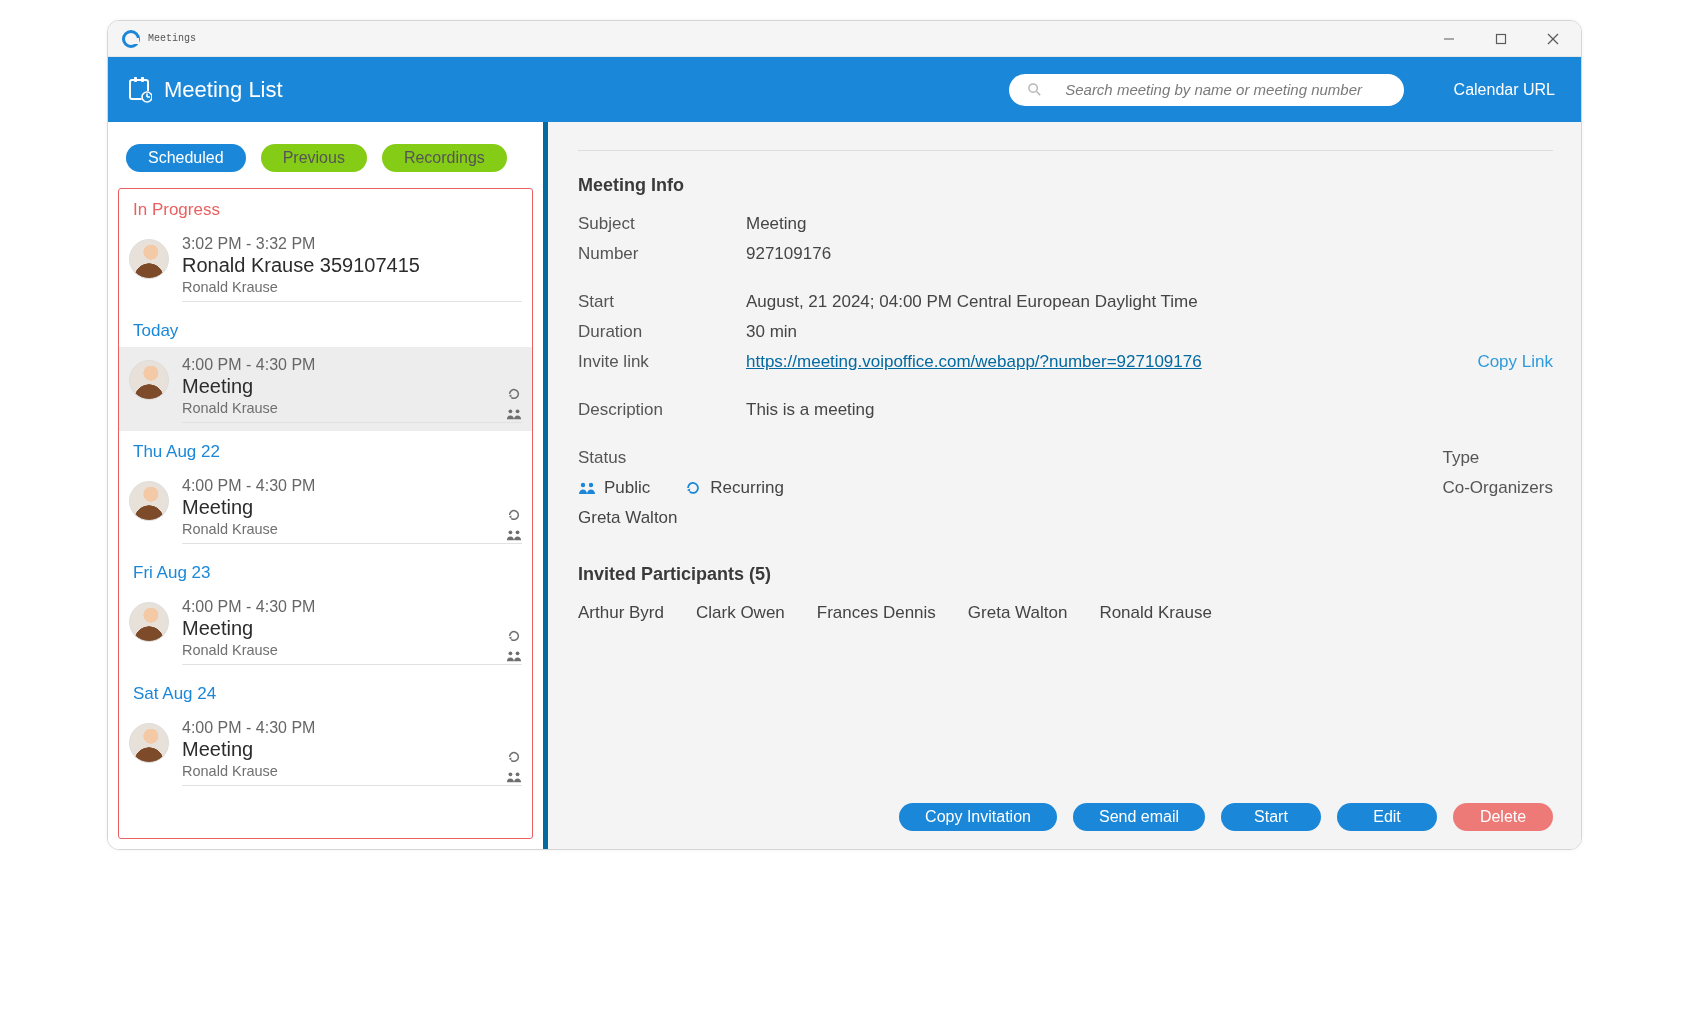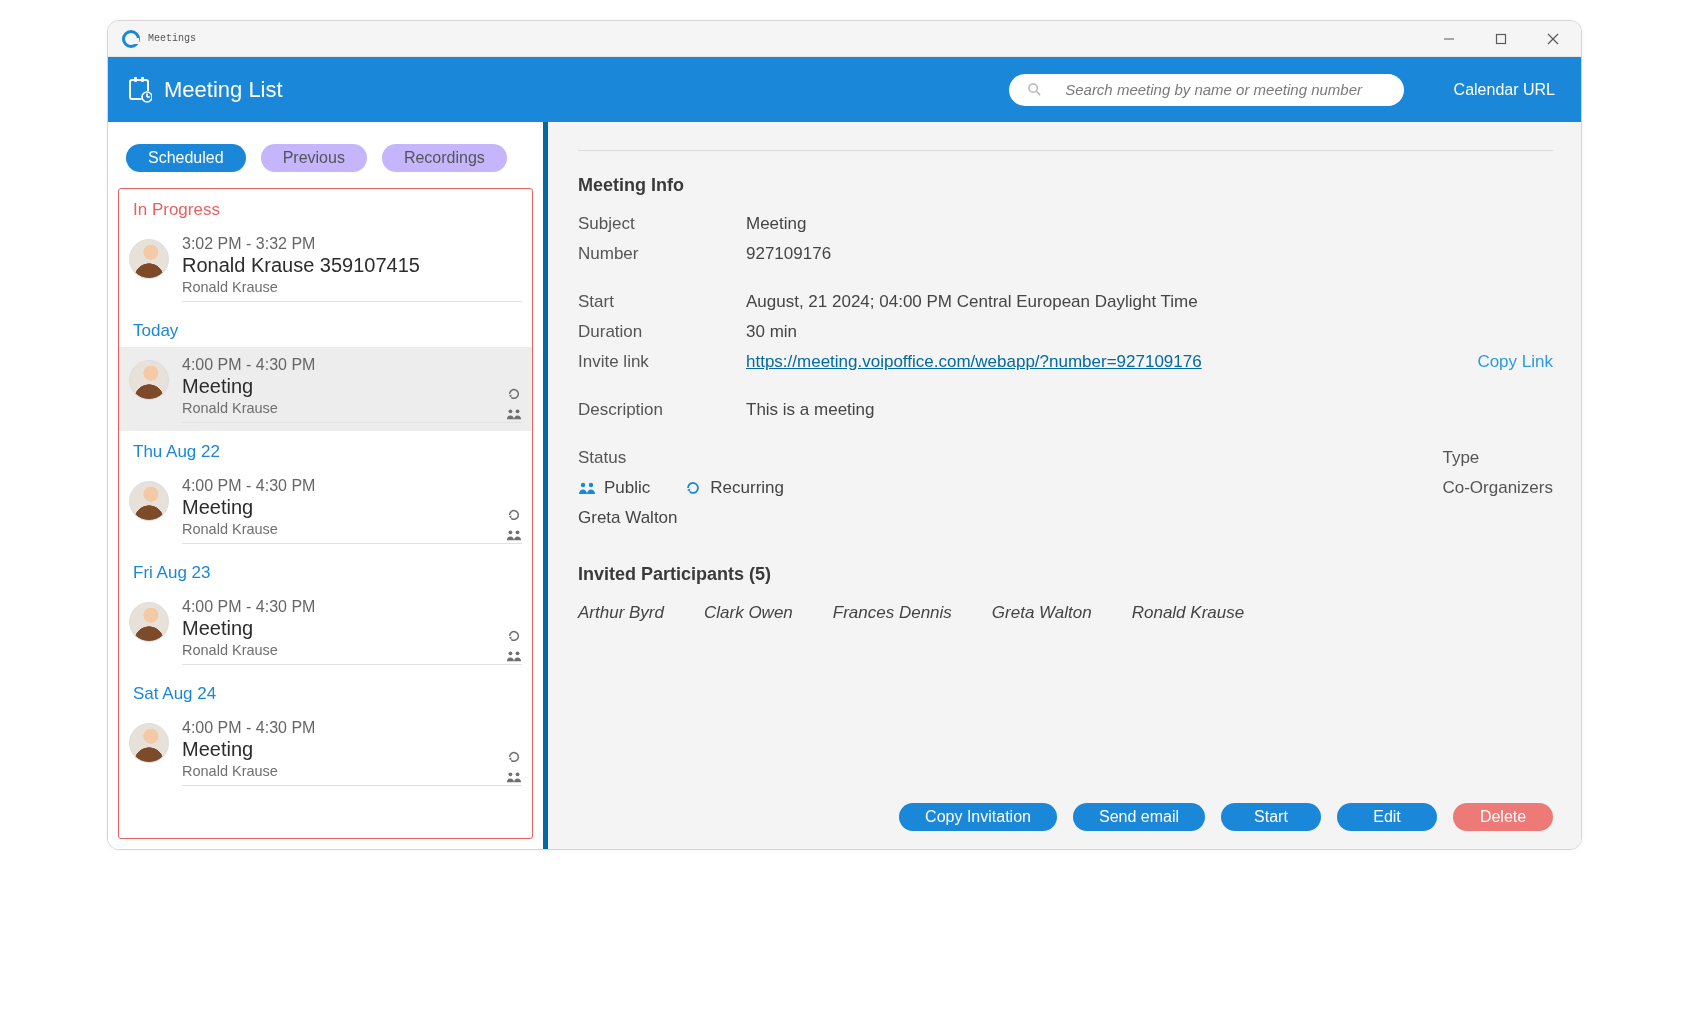--- a/index.html
+++ b/index.html
@@ -101,21 +101,21 @@
       flex-direction: column;
     }
     .tabs-row {
       display: flex;
       gap: 15px;
       padding: 22px 18px 16px 18px;
     }
     .pill {
       border-radius: 16px;
       padding: 5px 22px;
-      background: #c4b5fd;
+      background: #84cc16;
       color: #555;
       font-size: 16px;
     }
     .pill.active { background: #1a87d9; color: #fff; }
 
     .list-area {
       margin: 0 10px 10px 10px;
       border: 1px solid #ea6060;
       border-radius: 3px;
       flex: 1;
@@ -202,21 +202,21 @@
     .full-span { grid-column: 1 / -1; }
 
     .link { color: #0369a1; text-decoration: underline; }
     .copy-link { color: #2e9bdd; justify-self: end; white-space: nowrap; }
 
     .inline-type { display: flex; align-items: center; gap: 34px; }
     .inline-type .seg { display: flex; align-items: center; gap: 8px; color: #444; }
     .inline-type svg { width:18px; height:16px; }
 
     .participants-wrap { margin-top: 36px; }
-    .participants-list { display:flex; gap:40px; flex-wrap:wrap; margin-top:18px; font-size:17px; color:#444;font-style:italic; }
+    .participants-list { display:flex; gap:32px; flex-wrap:wrap; margin-top:18px; font-size:17px; color:#444; }
 
     .footer-buttons {
       margin-top: auto;
       display: flex;
       gap: 16px;
       justify-content: flex-end;
       padding-top: 16px;
     }
     .btn {
       background: #1a87d9;

